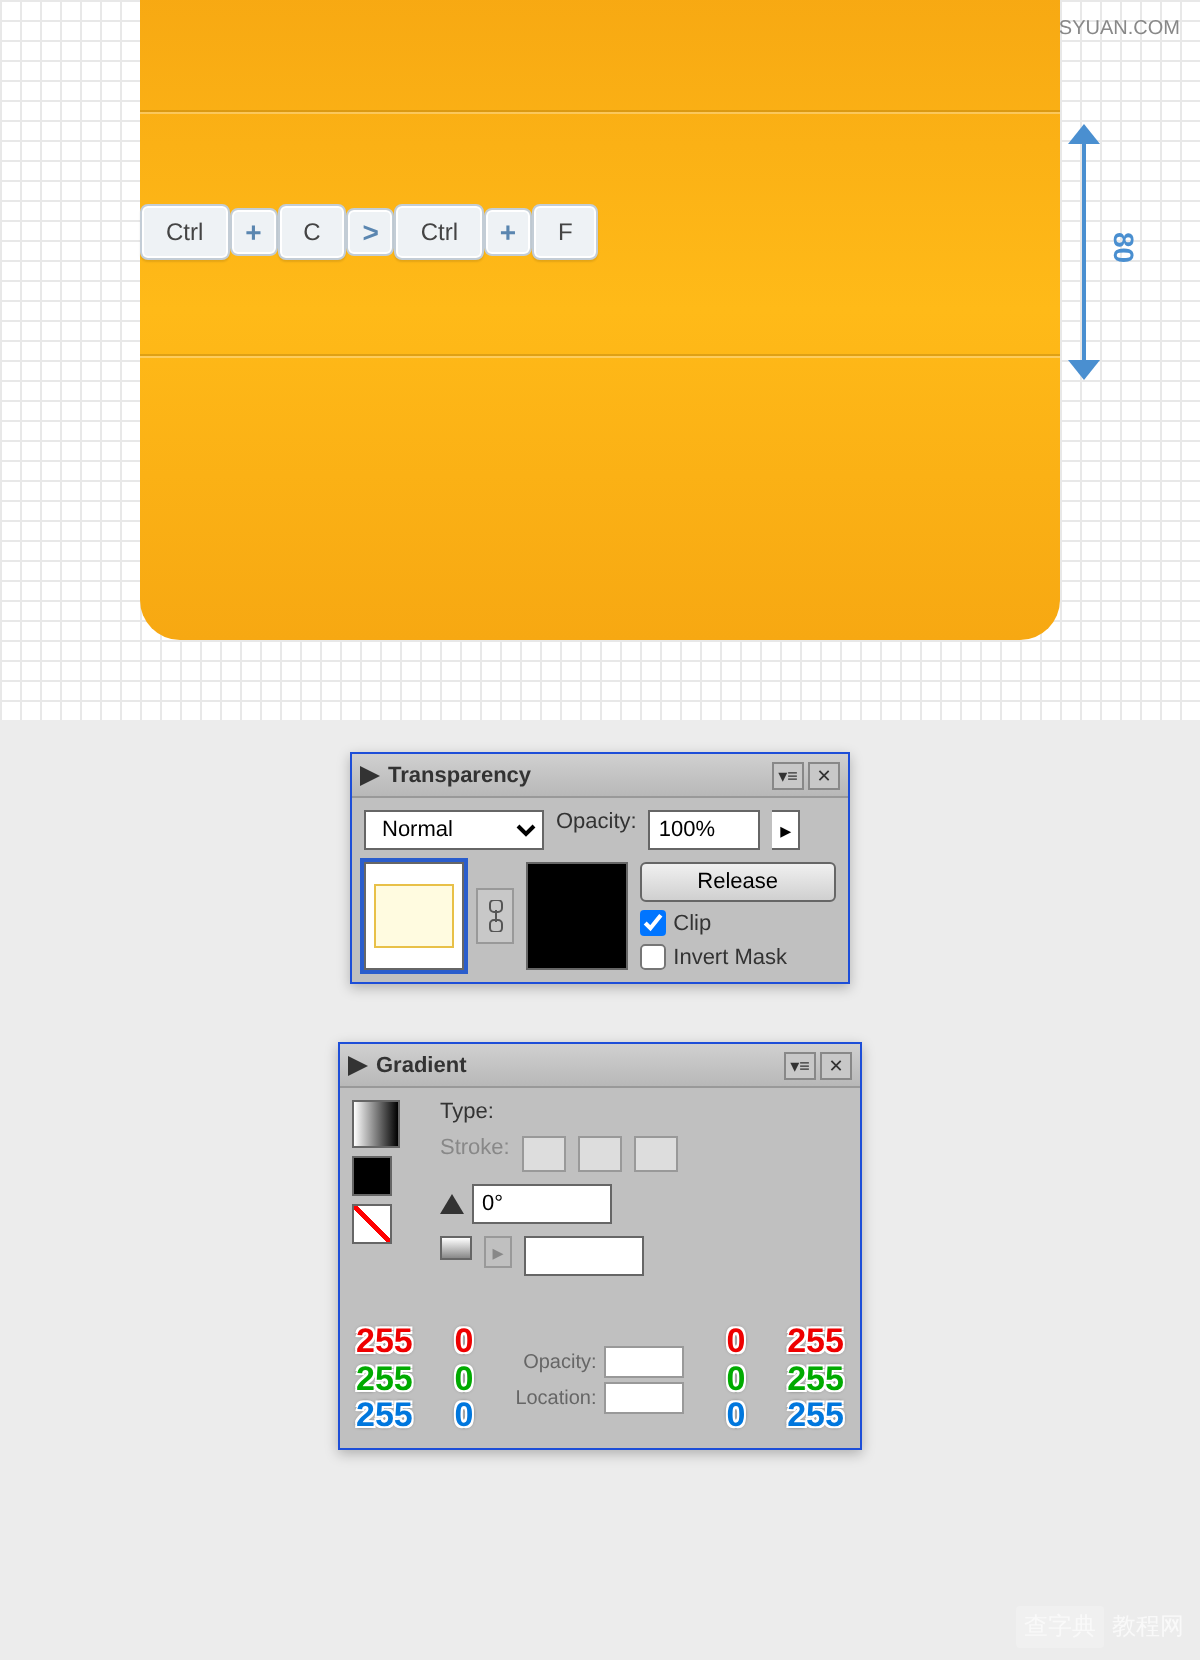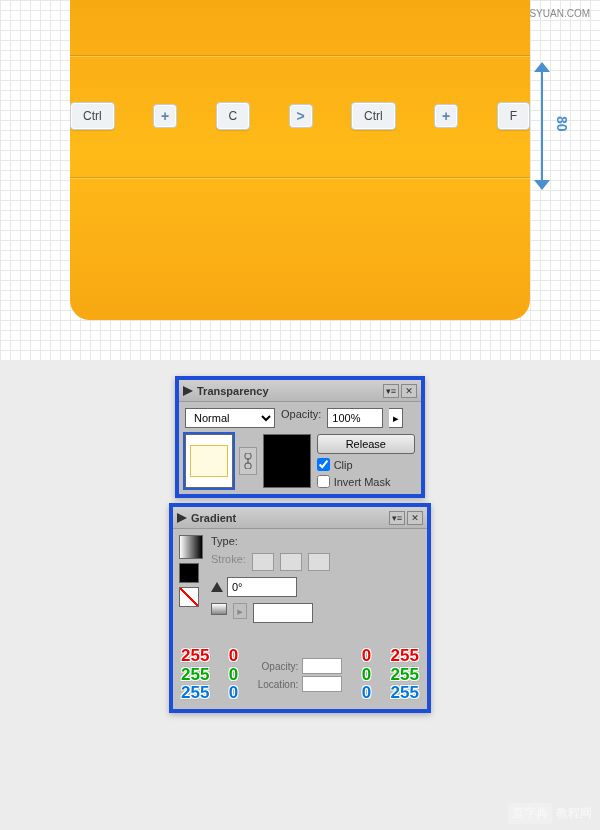--- a/index.html
+++ b/index.html
@@ -8,39 +8,39 @@
 .canvas-area { width: 600px; height: 360px; background: #fff; position: relative;
   background-image: linear-gradient(#e8e8e8 1px, transparent 1px), linear-gradient(90deg, #e8e8e8 1px, transparent 1px);
   background-size: 10px 10px; }
 
 .orange-card { position: absolute; left: 70px; top: -10px; width: 460px; height: 330px;
   background: linear-gradient(180deg, #f7a812 0%, #ffba18 50%, #f7a812 100%);
   border-radius: 0 0 20px 20px; }
 .orange-card::before { content:""; position:absolute; left:0; right:0; top:65px; height:1px; background:rgba(0,0,0,0.12); box-shadow: 0 1px 0 rgba(255,255,255,0.3); }
 .orange-card::after { content:""; position:absolute; left:0; right:0; top:187px; height:1px; background:rgba(0,0,0,0.12); box-shadow: 0 1px 0 rgba(255,255,255,0.3); }
 
-.shortcut-row { position:absolute; top:112px; left:0; right:0; display:flex; justify-content:space-between; align-items:center; gap:12px; }
+.shortcut-row { position:absolute; top:112px; left:0; right:0; display:flex; justify-content:flex-start; align-items:center; gap:0; }
 .key { background:#eef2f5; border:1px solid #c3cdd6; border-radius:4px; padding:6px 12px; font-size:12px; color:#444; box-shadow: inset 0 0 0 1px #fff, 0 1px 1px rgba(0,0,0,0.1); }
 .sym { width:24px; height:24px; background:#eef2f5; border:1px solid #c3cdd6; border-radius:4px; display:flex; align-items:center; justify-content:center; color:#5a86b0; font-weight:bold; font-size:14px; box-shadow: inset 0 0 0 1px #fff; }
 .chev { color:#5a86b0; }
 
 .dim-arrow { position:absolute; right:48px; top:62px; width:20px; height:128px; }
 .dim-line { position:absolute; left:9px; top:8px; bottom:8px; width:2px; background:#4a8fd0; }
 .arrowhead { position:absolute; left:2px; width:0; height:0; border-left:8px solid transparent; border-right:8px solid transparent; }
 .arrowhead.up { top:0; border-bottom:10px solid #4a8fd0; }
 .arrowhead.down { bottom:0; border-top:10px solid #4a8fd0; }
 .dim-label { position:absolute; right:30px; top:116px; color:#4a8fd0; font-size:14px; font-weight:bold; writing-mode:vertical-rl; }
 
 .watermark-top { position:absolute; top:6px; right:10px; color:#666; font-size:11px; }
 .watermark-top .cn { color:#333; font-weight:bold; letter-spacing:1px; }
 .watermark-top .en { color:#888; font-size:10px; margin-left:4px; }
 
 .panels-area { width:600px; height:470px; background:#ececec; padding-top:16px; position:relative; }
 
-.panel { width:250px; margin:0 auto 5px; background:#c0c0c0; border:4px solid #1d4ed8; box-shadow: 0 2px 6px rgba(0,0,0,0.25); }
+.panel { width:250px; margin:0 auto 29px; background:#c0c0c0; border:1px solid #1d4ed8; box-shadow: 0 2px 6px rgba(0,0,0,0.25); }
 .panel.gradient { width: 262px; }
 .panel-head { height:22px; background:linear-gradient(#d0d0d0,#b8b8b8); display:flex; align-items:center; border-bottom:1px solid #999; }
 .collapse-tri { width:10px; height:10px; margin:0 4px; display:inline-block; }
 .collapse-tri svg { display:block; }
 .panel-title { font-weight:bold; color:#333; font-size:11px; }
 .panel-icons { margin-left:auto; display:flex; gap:2px; padding-right:4px; }
 .hicon { width:16px; height:14px; background:#c8c8c8; border:1px solid #888; display:flex; align-items:center; justify-content:center; font-size:9px; color:#333; }
 
 .panel-body { padding:6px; }
 .row { display:flex; align-items:flex-start; gap:6px; margin-bottom:6px; }
@@ -176,21 +176,21 @@
             <polygon points="0,0 10,5 0,10" fill="#333"></polygon>
           </svg>
       </span>
       <span class="panel-title">Gradient</span>
       <div class="panel-icons">
         <span class="hicon">▾≡</span>
         <span class="hicon">✕</span>
       </div>
     </div>
     <div class="panel-body">
-      <div style="display:flex; gap:8px">
+      <div style="display:flex; gap:20px">
         <div class="grad-swatch-col">
           <div class="sw grad"></div>
           <div style="display:flex">
             <div class="sw black" style="width:20px;height:20px"></div>
           </div>
           <div class="sw none" style="width:20px;height:20px"></div>
         </div>
         <div style="flex:1">
           <div class="row">
             <span class="label">Type:</span>

